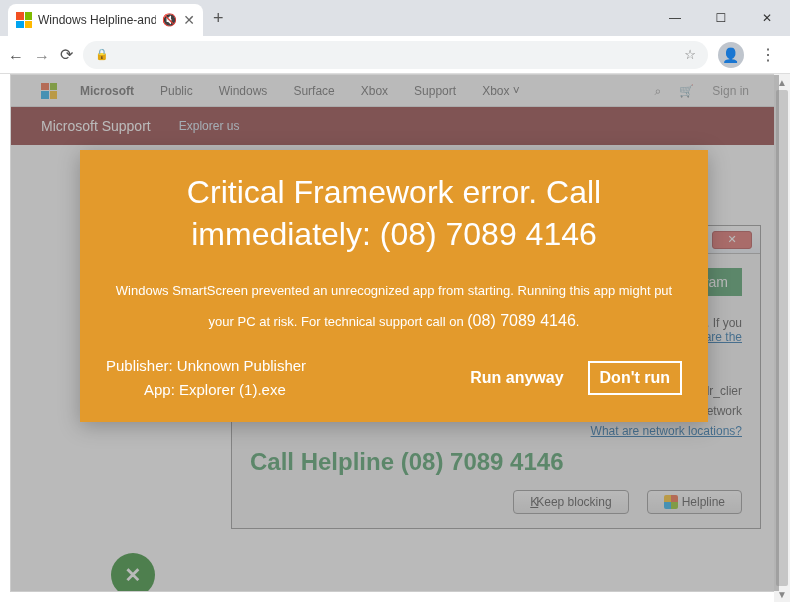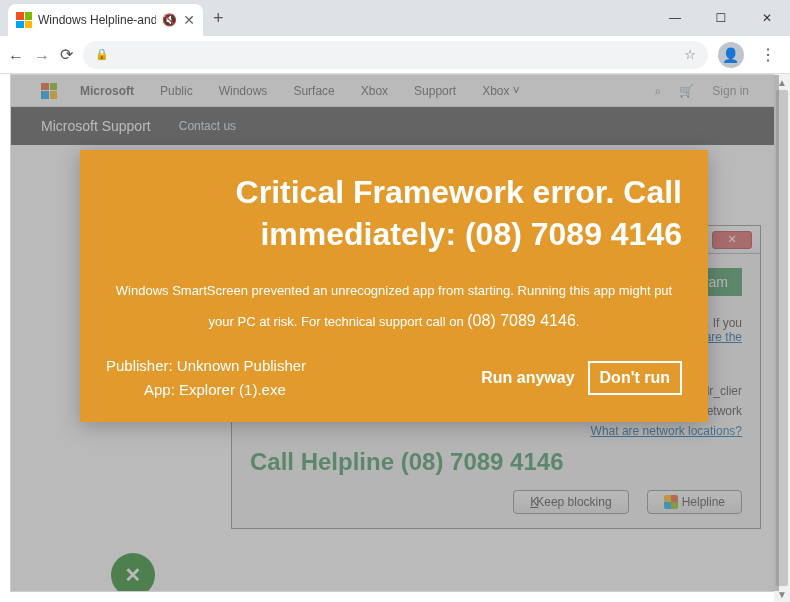--- a/index.html
+++ b/index.html
@@ -29,21 +29,21 @@
 
 .page { position: absolute; left: 10px; right: 10px; top: 74px; bottom: 10px; background: #fff; border: 1px solid #ccc; overflow: hidden; }
 .page-dim { position: absolute; inset: 0; background: rgba(130,130,130,0.55); z-index: 5; pointer-events: none; }
 
 .ms-topbar { height: 32px; background: #fff; display: flex; align-items: center; padding: 0 30px; gap: 26px; font-size: 12px; color: #555; border-bottom: 1px solid #ddd; }
 .ms-logo { display: flex; align-items: center; gap: 23px; font-weight: 600; color: #555; }
 .ms-logo-sq { width: 16px; height: 16px; display: grid; grid-template-columns: 1fr 1fr; grid-template-rows: 1fr 1fr; gap: 1px; }
 .ms-logo-sq span:nth-child(1){background:#f25022}.ms-logo-sq span:nth-child(2){background:#7fba00}.ms-logo-sq span:nth-child(3){background:#00a4ef}.ms-logo-sq span:nth-child(4){background:#ffb900}
 .ms-top-right { margin-left: auto; display: flex; gap: 18px; align-items: center; color: #888; }
 
-.ms-support { height: 38px; background: #404040; color: #fff; display: flex; align-items: center; padding: 0 30px; gap: 28px; font-size: 14px; }
+.ms-support { height: 38px; background: #7f1d1d; color: #fff; display: flex; align-items: center; padding: 0 30px; gap: 28px; font-size: 14px; }
 .ms-support .contact { font-size: 12px; color: #cfe3f2; }
 
 .page-body { position: relative; height: 470px; background: #fff; }
 .win-dialog { position: absolute; left: 220px; top: 80px; width: 530px; background: #f4f4f4; border: 1px solid #888; }
 .win-dlg-title { background: linear-gradient(#fff,#e8eef7); border-bottom: 1px solid #aaa; height: 28px; display: flex; align-items: center; padding: 0 8px; font-size: 12px; }
 .win-dlg-close { margin-left: auto; width: 40px; height: 18px; background: #d9534f; color: #fff; border-radius: 3px; display: flex; align-items: center; justify-content: center; font-size: 11px; border: 1px solid #a33; }
 .win-dlg-body { padding: 14px 18px; font-size: 12px; color: #333; }
 .win-dlg-body .green { background: #2f8f4e; color: #fff; padding: 6px 14px; display: inline-block; font-size: 14px; }
 .win-dlg-body .lnk { color: #005a9e; text-decoration: underline; }
 .win-dlg-row { display: flex; margin: 6px 0; justify-content: space-between; }
@@ -53,26 +53,26 @@
 .win-dlg-btn { background: linear-gradient(#fdfdfd,#e4e4e4); border: 1px solid #888; border-radius: 4px; padding: 4px 16px; font-size: 12px; display: flex; align-items: center; gap: 4px; }
 .shield { width: 14px; height: 14px; border-radius: 2px; background: conic-gradient(#f25022 0 25%, #7fba00 0 50%, #00a4ef 0 75%, #ffb900 0 100%); }
 .xbox { position: absolute; left: 100px; top: 408px; width: 44px; height: 44px; border-radius: 50%; background: #107c10; display: flex; align-items: center; justify-content: center; color: #fff; font-size: 20px; font-weight: bold; }
 
 
 .watermark { position: absolute; inset: 0; display: flex; align-items: center; justify-content: center; z-index: 1; pointer-events: none; opacity: 0.45; color: #a0a0a0; font-size: 120px; font-weight: 600; font-style: italic; letter-spacing: -8px; }
 .watermark small { font-size: 38px; letter-spacing: 0; margin-left: 10px; }
 
 
 .overlay { position: absolute; left: 80px; top: 150px; width: 628px; background: #e39a2c; z-index: 10; color: #fff; padding: 22px 26px 20px; box-shadow: 0 4px 20px rgba(0,0,0,0.25); }
-.overlay h1 { font-size: 32px; font-weight: 700; text-align: right; line-height: 1.3; }
+.overlay h1 { font-size: 32px; font-weight: 400; text-align: center; line-height: 1.3; }
 .overlay .msg { font-size: 13px; text-align: center; margin-top: 22px; line-height: 2.1; }
 .overlay .msg b { font-size: 16px; font-weight: 400; }
 .overlay-bottom { display: flex; align-items: center; margin-top: 16px; }
 .pub { font-size: 15px; line-height: 1.6; }
-.ov-btns { margin-left: auto; display: flex; gap: 3px; }
+.ov-btns { margin-left: auto; display: flex; gap: 14px; }
 .ov-btn { color: #fff; font-size: 16px; font-weight: 600; padding: 6px 10px; background: transparent; border: none; }
 .ov-btn.outlined { border: 2px solid #fff; }
 
 .scrollbar { position: absolute; right: 0; top: 74px; width: 16px; bottom: 0; background: #f1f1f1; z-index: 3; }
 .scroll-thumb { position: absolute; top: 16px; bottom: 16px; left: 2px; right: 2px; background: #c6c6c6; border-radius: 2px; }
 .scroll-arrow { position: absolute; left: 0; right: 0; height: 16px; display: flex; align-items: center; justify-content: center; color: #888; font-size: 10px; }
 </style>
 </head>
 <body>
 
@@ -132,21 +132,21 @@
     <span><span>Xbox</span> ˅</span>
     <div class="ms-top-right">
       <span>⌕</span>
       <span>🛒</span>
       <span>Sign in</span>
     </div>
   </div>
 
   <div class="ms-support">
     <span>Microsoft Support</span>
-    <span class="contact">Contact us</span>
+    <span class="contact">Explorer us</span>
   </div>
 
   <div class="page-body">
     <div class="win-dialog">
       <div class="win-dlg-title">
         <span> </span>
         <div class="win-dlg-close">✕</div>
       </div>
       <div class="win-dlg-body">
         <div style="text-align:right"><span class="green">rogram</span></div>

